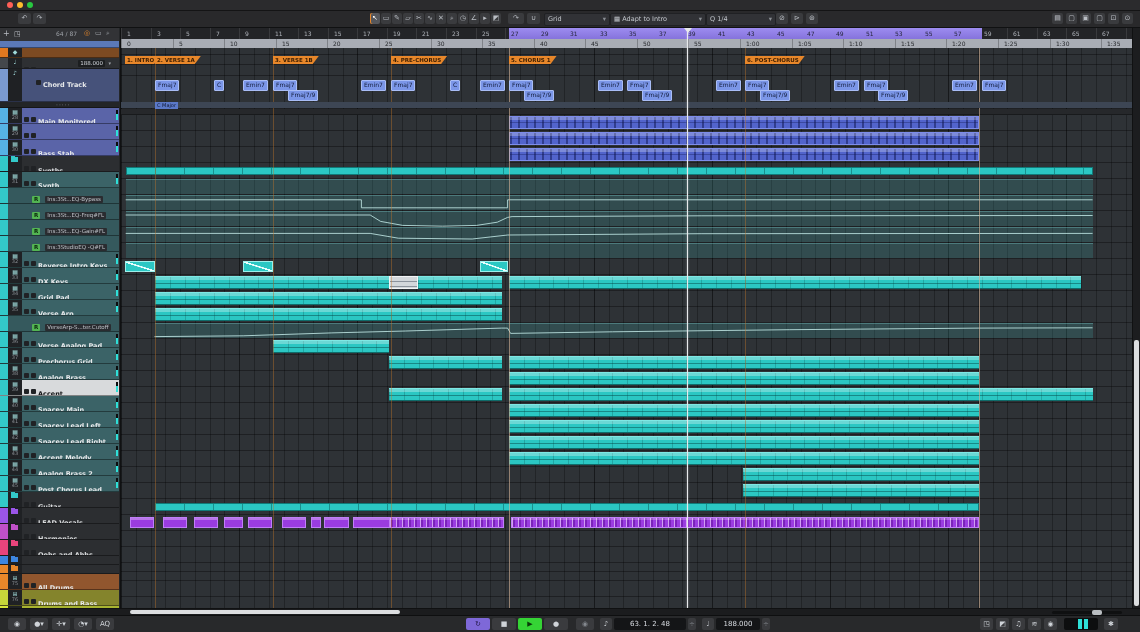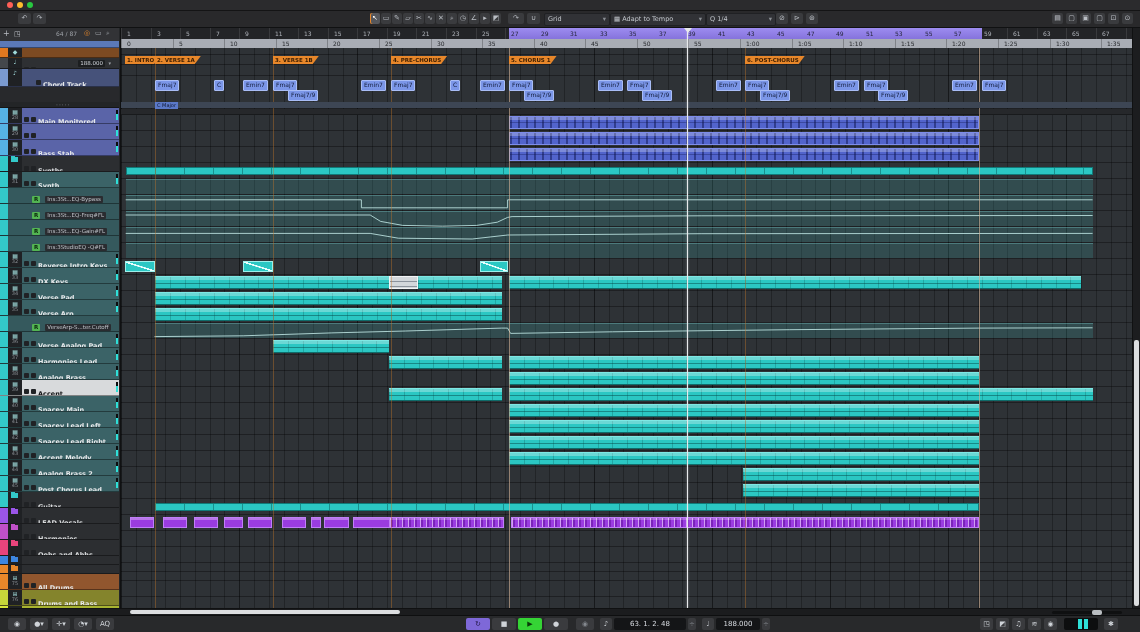--- a/index.html
+++ b/index.html
@@ -116,21 +116,21 @@
         <div class="tbtn" style="left: 458px; width: 10px;">◷</div>
         <div class="tbtn" style="left: 469px; width: 10px;">∠</div>
         <div class="tbtn" style="left: 480px; width: 10px;">▸</div>
         <div class="tbtn" style="left: 491px; width: 10px;">◩</div>
       </div>
     <div class="tbtn" style="left:508px;width:16px">↷</div>
     <div class="tbtn" style="left:527px;width:13px">∪</div>
     <div class="tsel" style="left:544px;width:58px">
       <span>Grid</span><span class="car">▾</span></div>
     <div class="tsel" style="left:610px;width:88px">
-      <span>▦</span> <span>Adapt to Tempo</span><span class="car">▾</span></div>
+      <span>▦</span> <span>Adapt to Intro</span><span class="car">▾</span></div>
     <div class="tsel" style="left:706px;width:62px">
       <span>Q</span> <span>1/4</span><span class="car">▾</span></div>
     <div id="tbright">
         <div class="tbtn" style="left: 776px; width: 12px;">⊘</div>
         <div class="tbtn" style="left: 791px; width: 12px;">⊳</div>
         <div class="tbtn" style="left: 806px; width: 12px;">⊛</div>
       </div>
     <div id="winbtns">
         <div class="tbtn" style="left: 1052px; width: 11px;">▤</div>
         <div class="tbtn" style="left: 1066px; width: 11px;">▢</div>
@@ -160,21 +160,21 @@
           </div>
           <div class="thead"><span class="mini"></span><span class="mini"></span></div>
         </div>
         <div class="trow" style="top: 17px; height: 11px; background: rgb(46, 48, 51);">
           <div class="strip" style="background: rgb(68, 71, 75);"></div>
           <div class="icol">
             <span style="font-size:6px;line-height:7px;display:block">♩</span>
           </div>
           <div class="thead"><span class="mini"></span><span class="mini"></span><span class="tname" style="display:inline">Tempo</span><span class="chip vchip" style="position:absolute;right:14px;top:2px">188.000</span><span style="position:absolute;right:8px;top:2px;font-size:5px;color:#9da1a7">▾</span></div>
         </div>
-        <div class="trow" style="top: 28px; height: 18px; background: rgb(70, 82, 122);">
+        <div class="trow" style="top: 28px; height: 33px; background: rgb(70, 82, 122);">
           <div class="strip" style="background: rgb(122, 154, 208);"></div>
           <div class="icol">
             <span style="font-size:6px;line-height:7px;display:block">♪</span>
           </div>
           <div class="thead">
             <div style="margin:2px 0 3px 12px"><span class="mini"></span><span class="tname" style="display:inline">Chord Track</span></div>
             <div style="margin-left:12px"><span class="chip">Use Monitored Trac</span></div>
           </div>
         </div>
         <div class="trow" style="top: 61px; height: 6px; background: rgb(35, 37, 39);">
@@ -281,21 +281,21 @@
             <b></b>
           </div>
         </div>
         <div class="trow" style="top: 243px; height: 16px; background: rgb(59, 99, 103);">
           <div class="strip" style="background: rgb(51, 201, 201);"></div>
           <div class="icol">
             <span style="font-size:6px;line-height:7px;display:block">▦</span>
             <span class="num">34</span>
           </div>
           <div class="thead">
-            <div><span class="mini"></span><span class="mini"></span><span class="tname" style="display:inline">Verse Pad</span></div>
+            <div><span class="mini"></span><span class="mini"></span><span class="tname" style="display:inline">Grid Pad</span></div>
           </div>
           <div class="meter">
             <b></b>
           </div>
         </div>
         <div class="trow" style="top: 259px; height: 16px; background: rgb(59, 99, 103);">
           <div class="strip" style="background: rgb(51, 201, 201);"></div>
           <div class="icol">
             <span style="font-size:6px;line-height:7px;display:block">▦</span>
             <span class="num">35</span>
@@ -324,21 +324,21 @@
             <b></b>
           </div>
         </div>
         <div class="trow" style="top: 307px; height: 16px; background: rgb(59, 99, 103);">
           <div class="strip" style="background: rgb(51, 201, 201);"></div>
           <div class="icol">
             <span style="font-size:6px;line-height:7px;display:block">▦</span>
             <span class="num">37</span>
           </div>
           <div class="thead">
-            <div><span class="mini"></span><span class="mini"></span><span class="tname" style="display:inline">Harmonies Lead</span></div>
+            <div><span class="mini"></span><span class="mini"></span><span class="tname" style="display:inline">Prechorus Grid</span></div>
           </div>
           <div class="meter">
             <b></b>
           </div>
         </div>
         <div class="trow" style="top: 323px; height: 16px; background: rgb(59, 99, 103);">
           <div class="strip" style="background: rgb(51, 201, 201);"></div>
           <div class="icol">
             <span style="font-size:6px;line-height:7px;display:block">▦</span>
             <span class="num">38</span>

